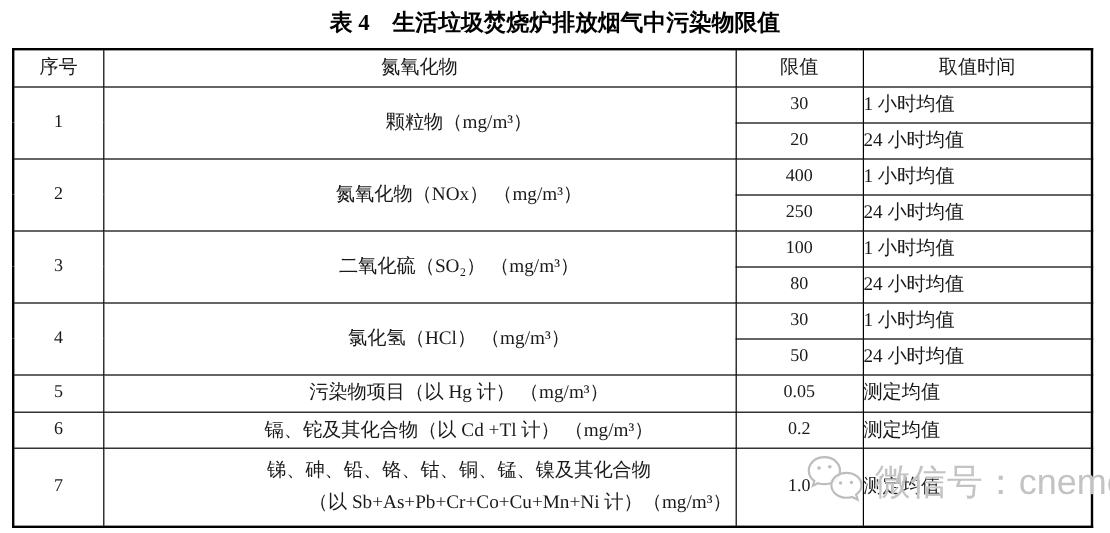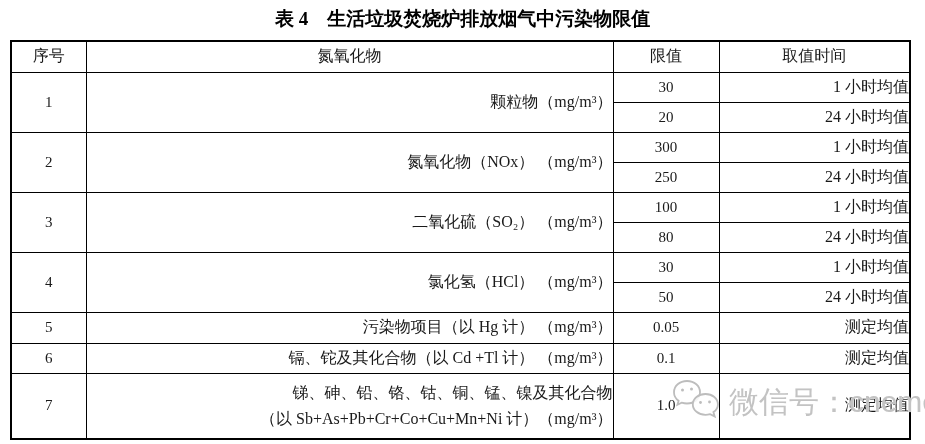--- a/index.html
+++ b/index.html
@@ -13,23 +13,23 @@
     text-align:center; font-size:19px; font-weight:bold; color:#000;
   }
   table.limits {
     position:absolute; left:10px; top:40px; width:899px;
     border-collapse:collapse; table-layout:fixed;
     border:2px solid #000;
   }
   .limits th, .limits td { border:1px solid #000; padding:0; vertical-align:middle; }
   .limits th { font-size:16px; font-weight:normal; text-align:center; }
   td.c-no   { text-align:center; font-size:15px; }
-  td.c-name { text-align:right; padding-left:66px; font-size:16px; }
+  td.c-name { text-align:center; padding-left:66px; font-size:16px; }
   td.c-val  { text-align:center; font-size:15px;margin-top:45px; }
-  td.c-time { text-align:right; font-size:16px; }
+  td.c-time { text-align:left; font-size:16px; }
   tr.h-header { height:31px; }
   tr.h-sub    { height:30px; }
   tr.h-single { height:31px; }
   tr.h-six    { height:30px; }
   tr.h-last   { height:66px; }
   .name-line1 { line-height:26px; }
   .name-line2 { line-height:26px; margin-left:102px; }
   .watermark {
     position:absolute; left:672px; top:376px; height:52px;
     display:flex; align-items:center; z-index:5; pointer-events:none;
@@ -67,21 +67,21 @@
     <td class="c-time">1 小时均值</td>
   </tr>
   <tr class="h-sub">
     <td class="c-val">20</td>
     <td class="c-time">24 小时均值</td>
   </tr>
 
   <tr class="h-sub">
     <td class="c-no" rowspan="2">2</td>
     <td class="c-name" rowspan="2">氮氧化物（NOx） （mg/m³）</td>
-    <td class="c-val">300</td>
+    <td class="c-val">400</td>
     <td class="c-time">1 小时均值</td>
   </tr>
   <tr class="h-sub">
     <td class="c-val">250</td>
     <td class="c-time">24 小时均值</td>
   </tr>
 
   <tr class="h-sub">
     <td class="c-no" rowspan="2">3</td>
     <td class="c-name" rowspan="2">二氧化硫（SO₂） （mg/m³）</td>
@@ -107,21 +107,21 @@
   <tr class="h-single">
     <td class="c-no">5</td>
     <td class="c-name">污染物项目（以 Hg 计） （mg/m³）</td>
     <td class="c-val">0.05</td>
     <td class="c-time">测定均值</td>
   </tr>
 
   <tr class="h-six">
     <td class="c-no">6</td>
     <td class="c-name">镉、铊及其化合物（以 Cd +Tl 计） （mg/m³）</td>
-    <td class="c-val">0.1</td>
+    <td class="c-val">0.2</td>
     <td class="c-time">测定均值</td>
   </tr>
 
   <tr class="h-last">
     <td class="c-no">7</td>
     <td class="c-name">
       <div class="name-line1">锑、砷、铅、铬、钴、铜、锰、镍及其化合物</div>
       <div class="name-line2">（以 Sb+As+Pb+Cr+Co+Cu+Mn+Ni 计）（mg/m³）</div>
     </td>
     <td class="c-val">1.0</td>

